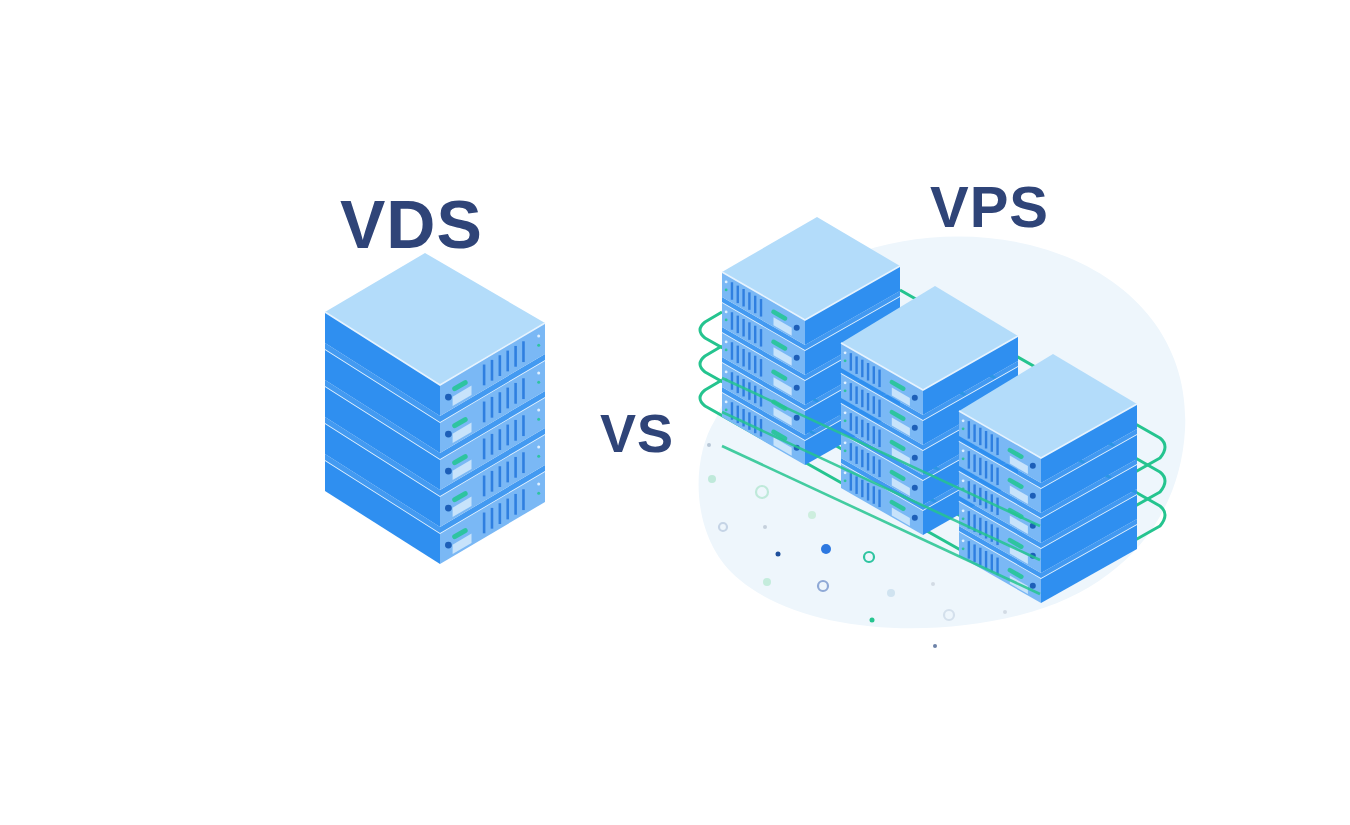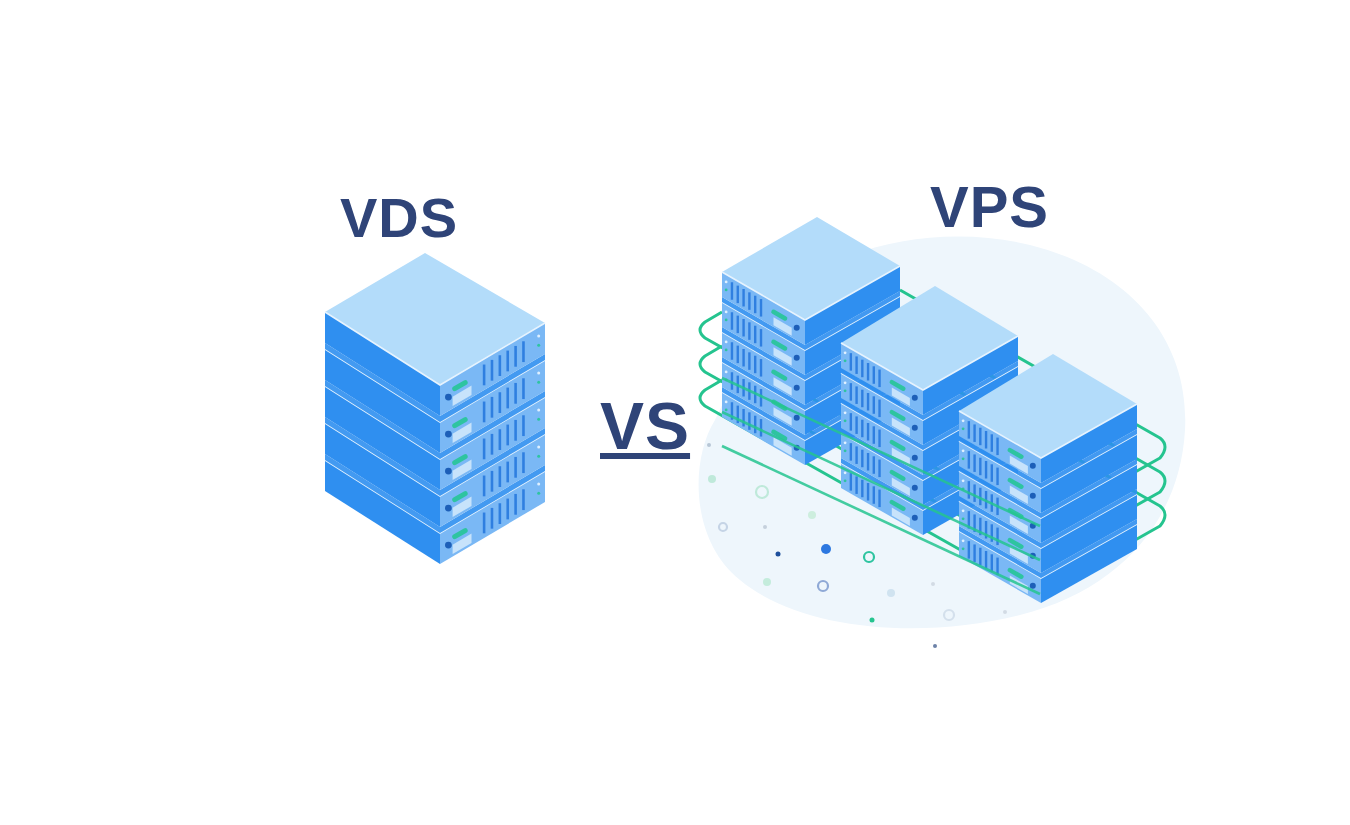--- a/index.html
+++ b/index.html
@@ -2,23 +2,23 @@
 <html><head>
 <meta charset="utf-8">
 <style>
   html, body { margin: 0; padding: 0; background: #ffffff; }
   body { width: 1350px; height: 825px; position: relative; overflow: hidden; font-family: "Liberation Sans", sans-serif; }
   #stage { position: absolute; left: 0; top: 0; width: 1350px; height: 825px; }
   .label {
     position: absolute; font-family: "Liberation Sans", sans-serif; font-weight: 700;
     color: #2f4478; letter-spacing: 1px; line-height: 1; white-space: nowrap;
   }
-  #label-vds { left: 340px; top: 190px; font-size: 56px; }
+  #label-vds { left: 340px; top: 190px; font-size: 68px; }
   #label-vps { left: 930px; top: 178px; font-size: 58px; }
-  #label-vs  { left: 600px; top: 393px; font-size: 66px; text-decoration: underline; }
+  #label-vs  { left: 600px; top: 406px; font-size: 54px; }
 </style>
 </head>
 <body>
 
 <svg id="stage" width="1350" height="825" viewBox="0 0 1350 825" xmlns="http://www.w3.org/2000/svg">
   <g id="blob-layer">
       <path d="M 760 330 C 800 250 930 220 1030 245 C 1130 270 1190 340 1185 430 C 1180 520 1120 590 1020 615 C 920 640 800 630 740 580 C 690 540 690 460 715 420 C 730 390 740 360 760 330 Z" fill="#eef6fc"></path>
     </g>
   <g id="dots-layer">
       <circle cx="709" cy="445" r="2" fill="#b8c7d6"></circle>

